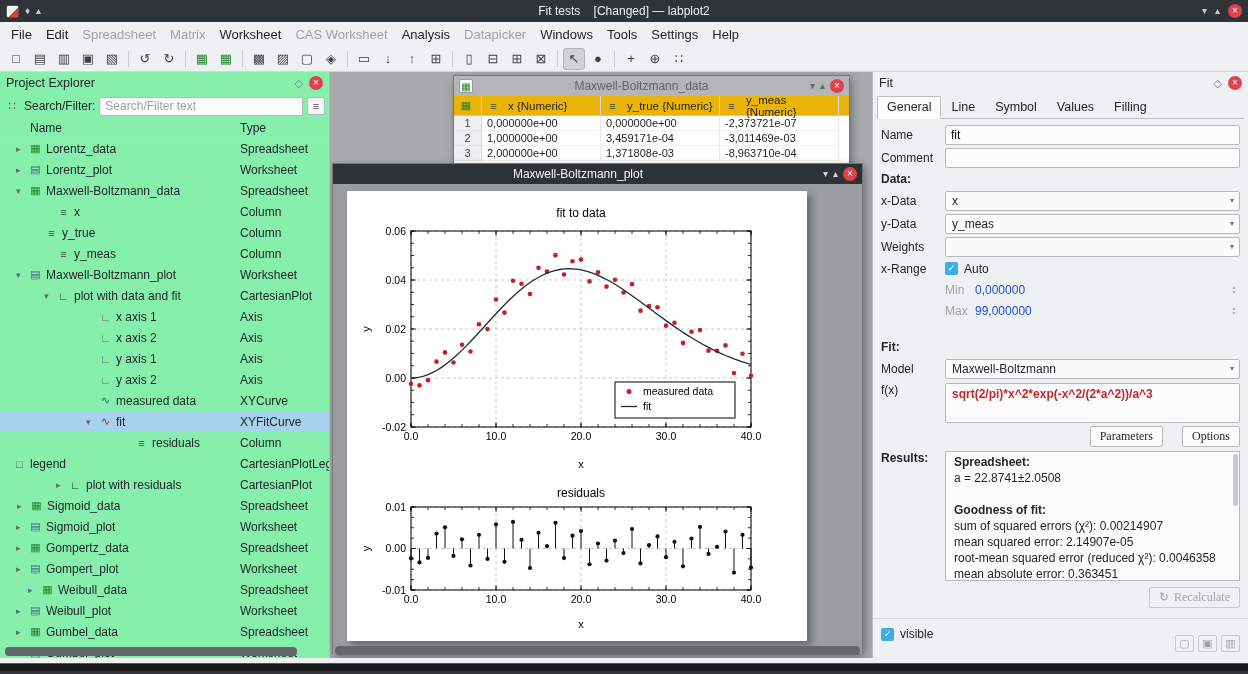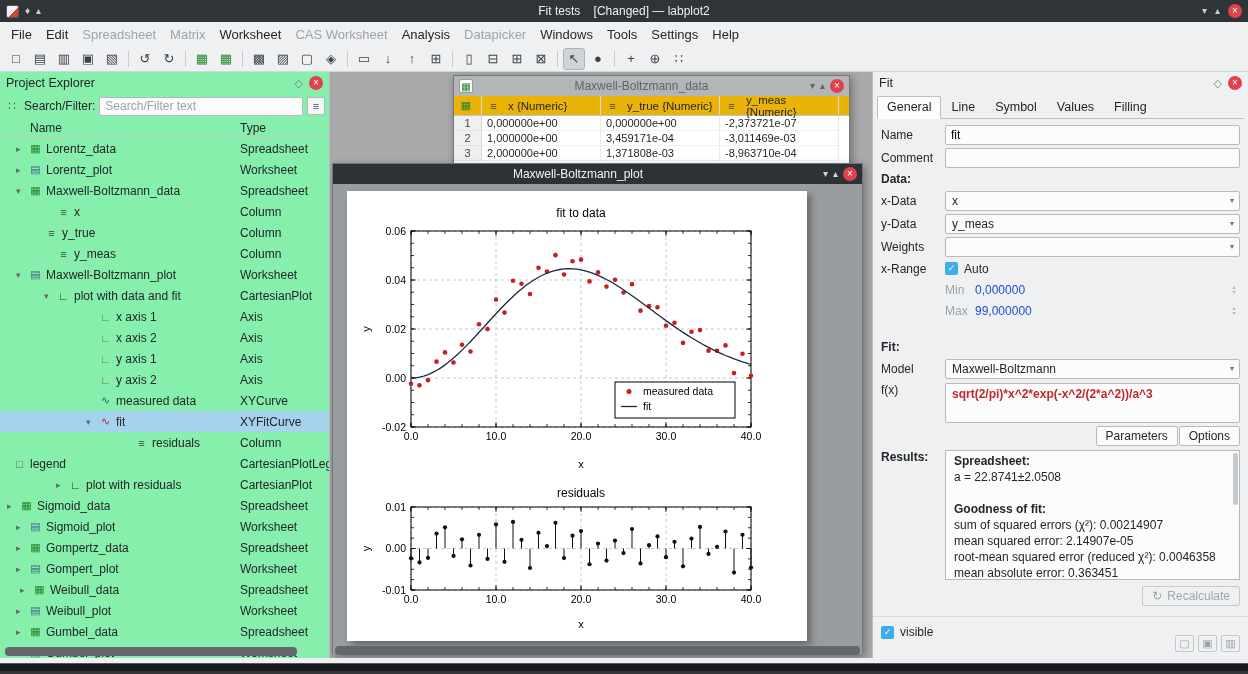--- a/index.html
+++ b/index.html
@@ -122,21 +122,21 @@
            display:flex; align-items:center; padding:0 6px; position:relative; }
   .combo::after { content:"▾"; position:absolute; right:5px; font-size:8px; color:#6e7276; }
   .sublabel { width:30px; color:#9da2a6; }
   .spinval { flex:1; color:#1d4ed8; }
   .spin { display:flex; flex-direction:column; width:12px; line-height:5px; font-size:6px; color:#aeb2b5; text-align:center; }
   .cb { width:13px; height:13px; background:#3daee9; border-radius:2px; margin-right:6px;
         color:#fff; font-size:9px; line-height:13px; text-align:center; flex-shrink:0; }
   .cb::before { content:"✓"; }
   .fxbox { flex:1; min-height:40px; border:1px solid #b6babd; border-radius:2px; background:#fcfcfc;
            padding:3px 6px; color:#c0282d; font-weight:bold; font-size:12px; word-break:break-all; }
-  .btnrow { display:flex; justify-content:flex-end; gap:1px; padding:3px 0 4px 0; }
+  .btnrow { display:flex; justify-content:flex-end; gap:19px; padding:3px 0 4px 0;font-family:Liberation Serif, serif; }
   .btn { border:1px solid #b6babd; background:#fcfcfc; border-radius:2px; padding:2px 9px; font-size:12px; }
   .results { flex:1; height:130px; border:1px solid #b6babd; background:#fcfcfc; padding:2px 8px;
              overflow:hidden; line-height:16px; position:relative; }
   .results div { min-height:16px; white-space:nowrap; }
   .rl-b { font-weight:bold; }
   .vthumb { position:absolute; right:1px; top:2px; width:5px; height:52px; background:#c6c9cb; border-radius:3px; }
   .btn.disabled { color:#a2a6a9; background:#eff0f1; border-color:#c6c9cb; }
   .recalc-ico { color:#9aa59d; margin-right:5px; }
   .visible-row { display:flex; align-items:center; padding:8px 8px 0 8px; font-size:12px; border-top:1px solid #d9dbdc; margin-top:6px; }
   .dock-bottom-icons { position:absolute; bottom:6px; right:8px; display:flex; gap:4px; }
@@ -331,21 +331,21 @@
         <span class="ticon i-legend"></span>
         <span class="tname">legend</span>
         <span class="ttype">CartesianPlotLegend</span>
       </div>
     <div class="trow" style="padding-left:56px">
         <span class="arr arr-c"></span>
         <span class="ticon i-plot"></span>
         <span class="tname">plot with residuals</span>
         <span class="ttype">CartesianPlot</span>
       </div>
-    <div class="trow" style="padding-left:7px">
+    <div class="trow" style="padding-left:17px">
         <span class="arr arr-c"></span>
         <span class="ticon i-sheet"></span>
         <span class="tname">Sigmoid_data</span>
         <span class="ttype">Spreadsheet</span>
       </div>
     <div class="trow" style="padding-left:16px">
         <span class="arr arr-c"></span>
         <span class="ticon i-ws"></span>
         <span class="tname">Sigmoid_plot</span>
         <span class="ttype">Worksheet</span>
@@ -355,21 +355,21 @@
         <span class="ticon i-sheet"></span>
         <span class="tname">Gompertz_data</span>
         <span class="ttype">Spreadsheet</span>
       </div>
     <div class="trow" style="padding-left:16px">
         <span class="arr arr-c"></span>
         <span class="ticon i-ws"></span>
         <span class="tname">Gompert_plot</span>
         <span class="ttype">Worksheet</span>
       </div>
-    <div class="trow" style="padding-left:20px">
+    <div class="trow" style="padding-left:28px">
         <span class="arr arr-c"></span>
         <span class="ticon i-sheet"></span>
         <span class="tname">Weibull_data</span>
         <span class="ttype">Spreadsheet</span>
       </div>
     <div class="trow" style="padding-left:16px">
         <span class="arr arr-c"></span>
         <span class="ticon i-ws"></span>
         <span class="tname">Weibull_plot</span>
         <span class="ttype">Worksheet</span>

